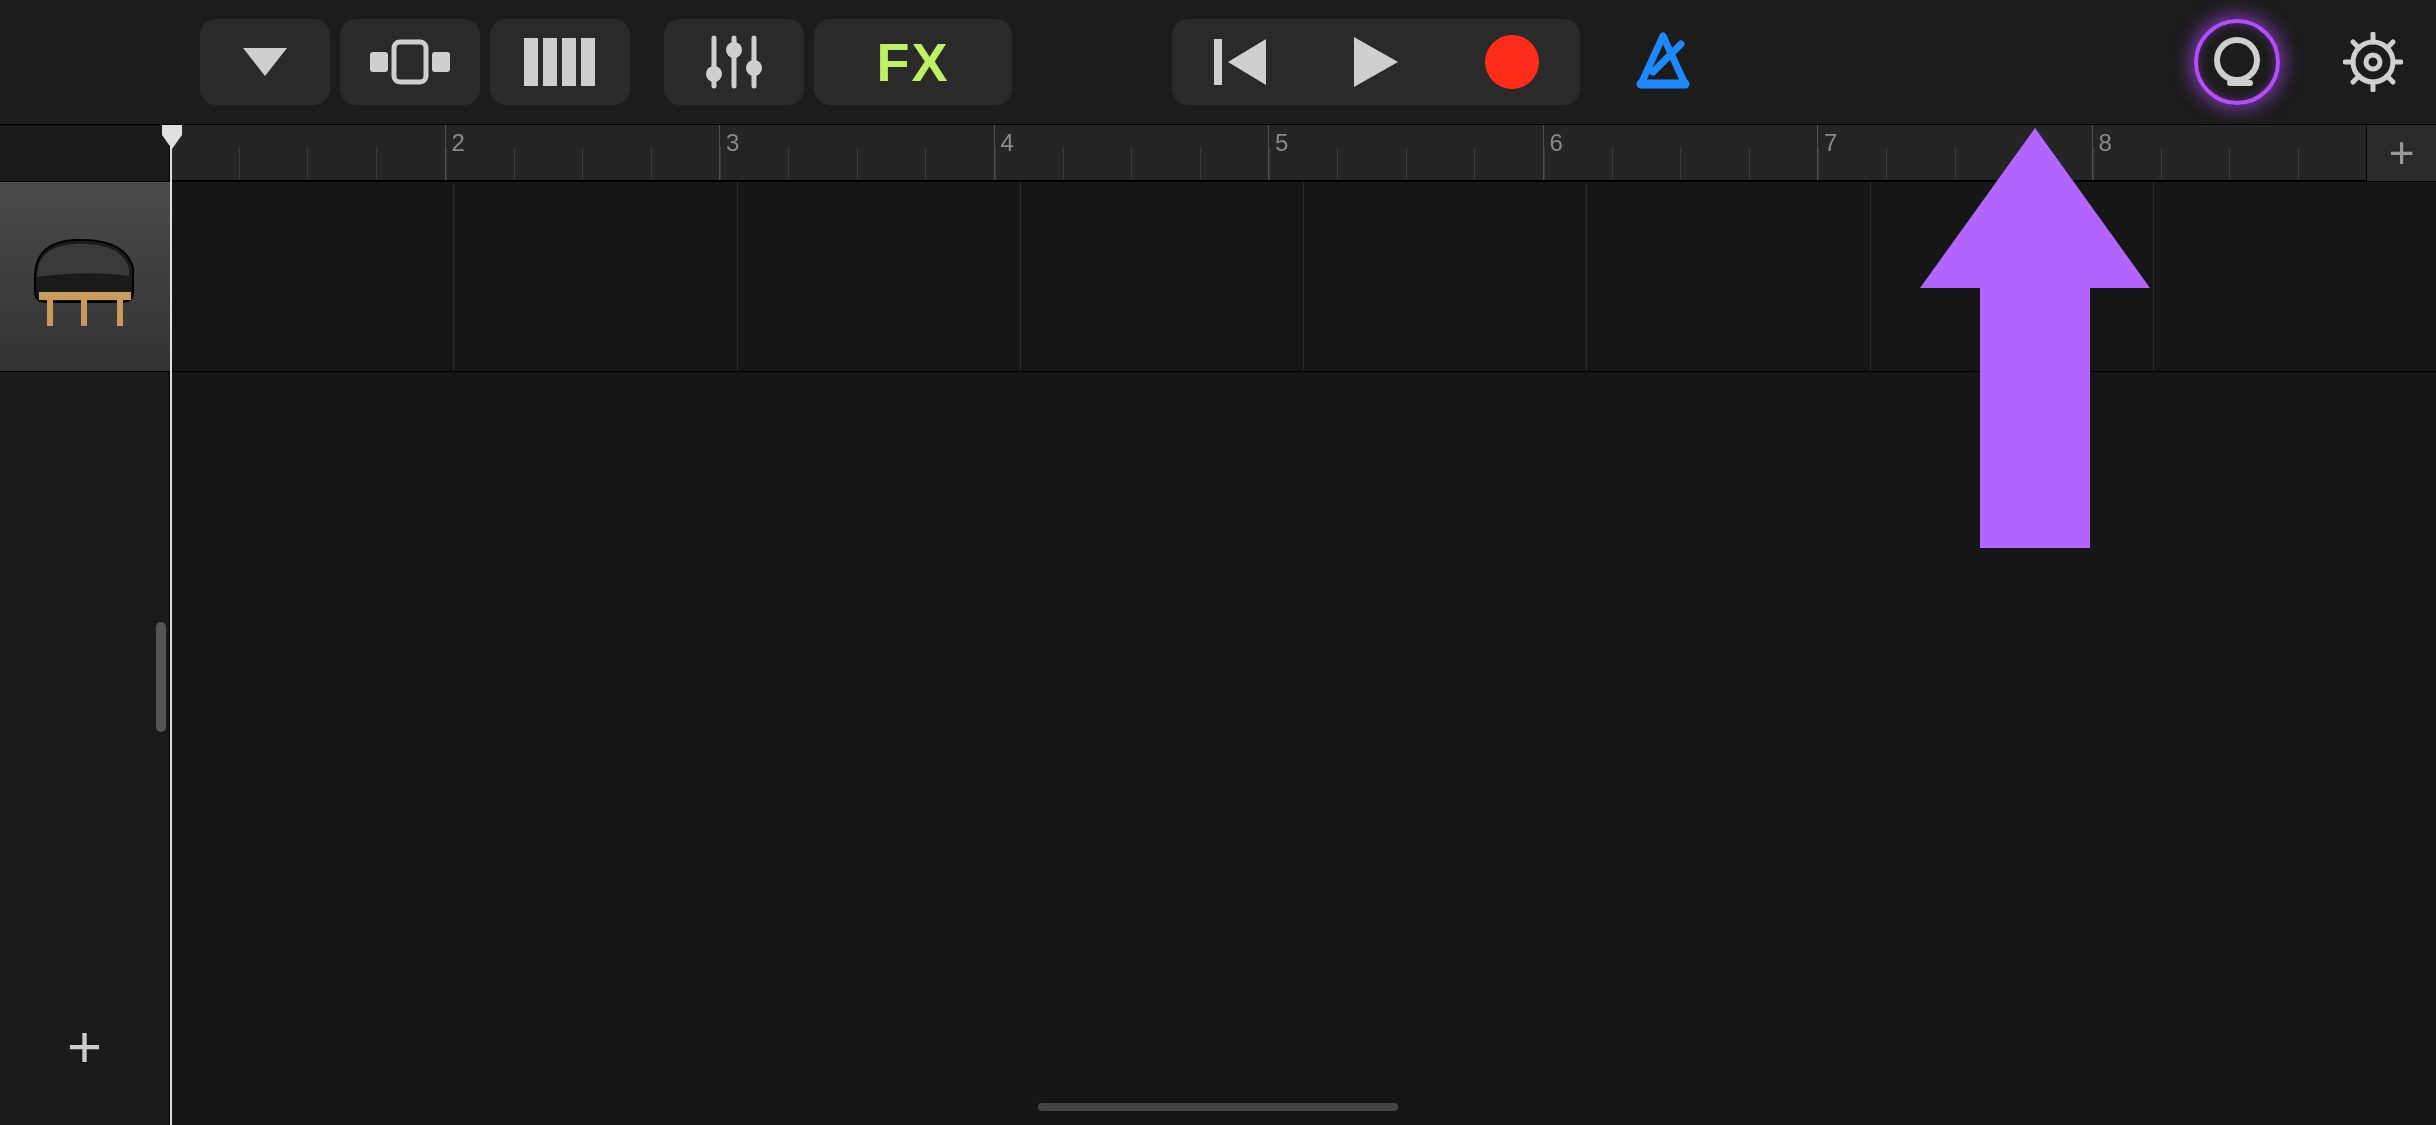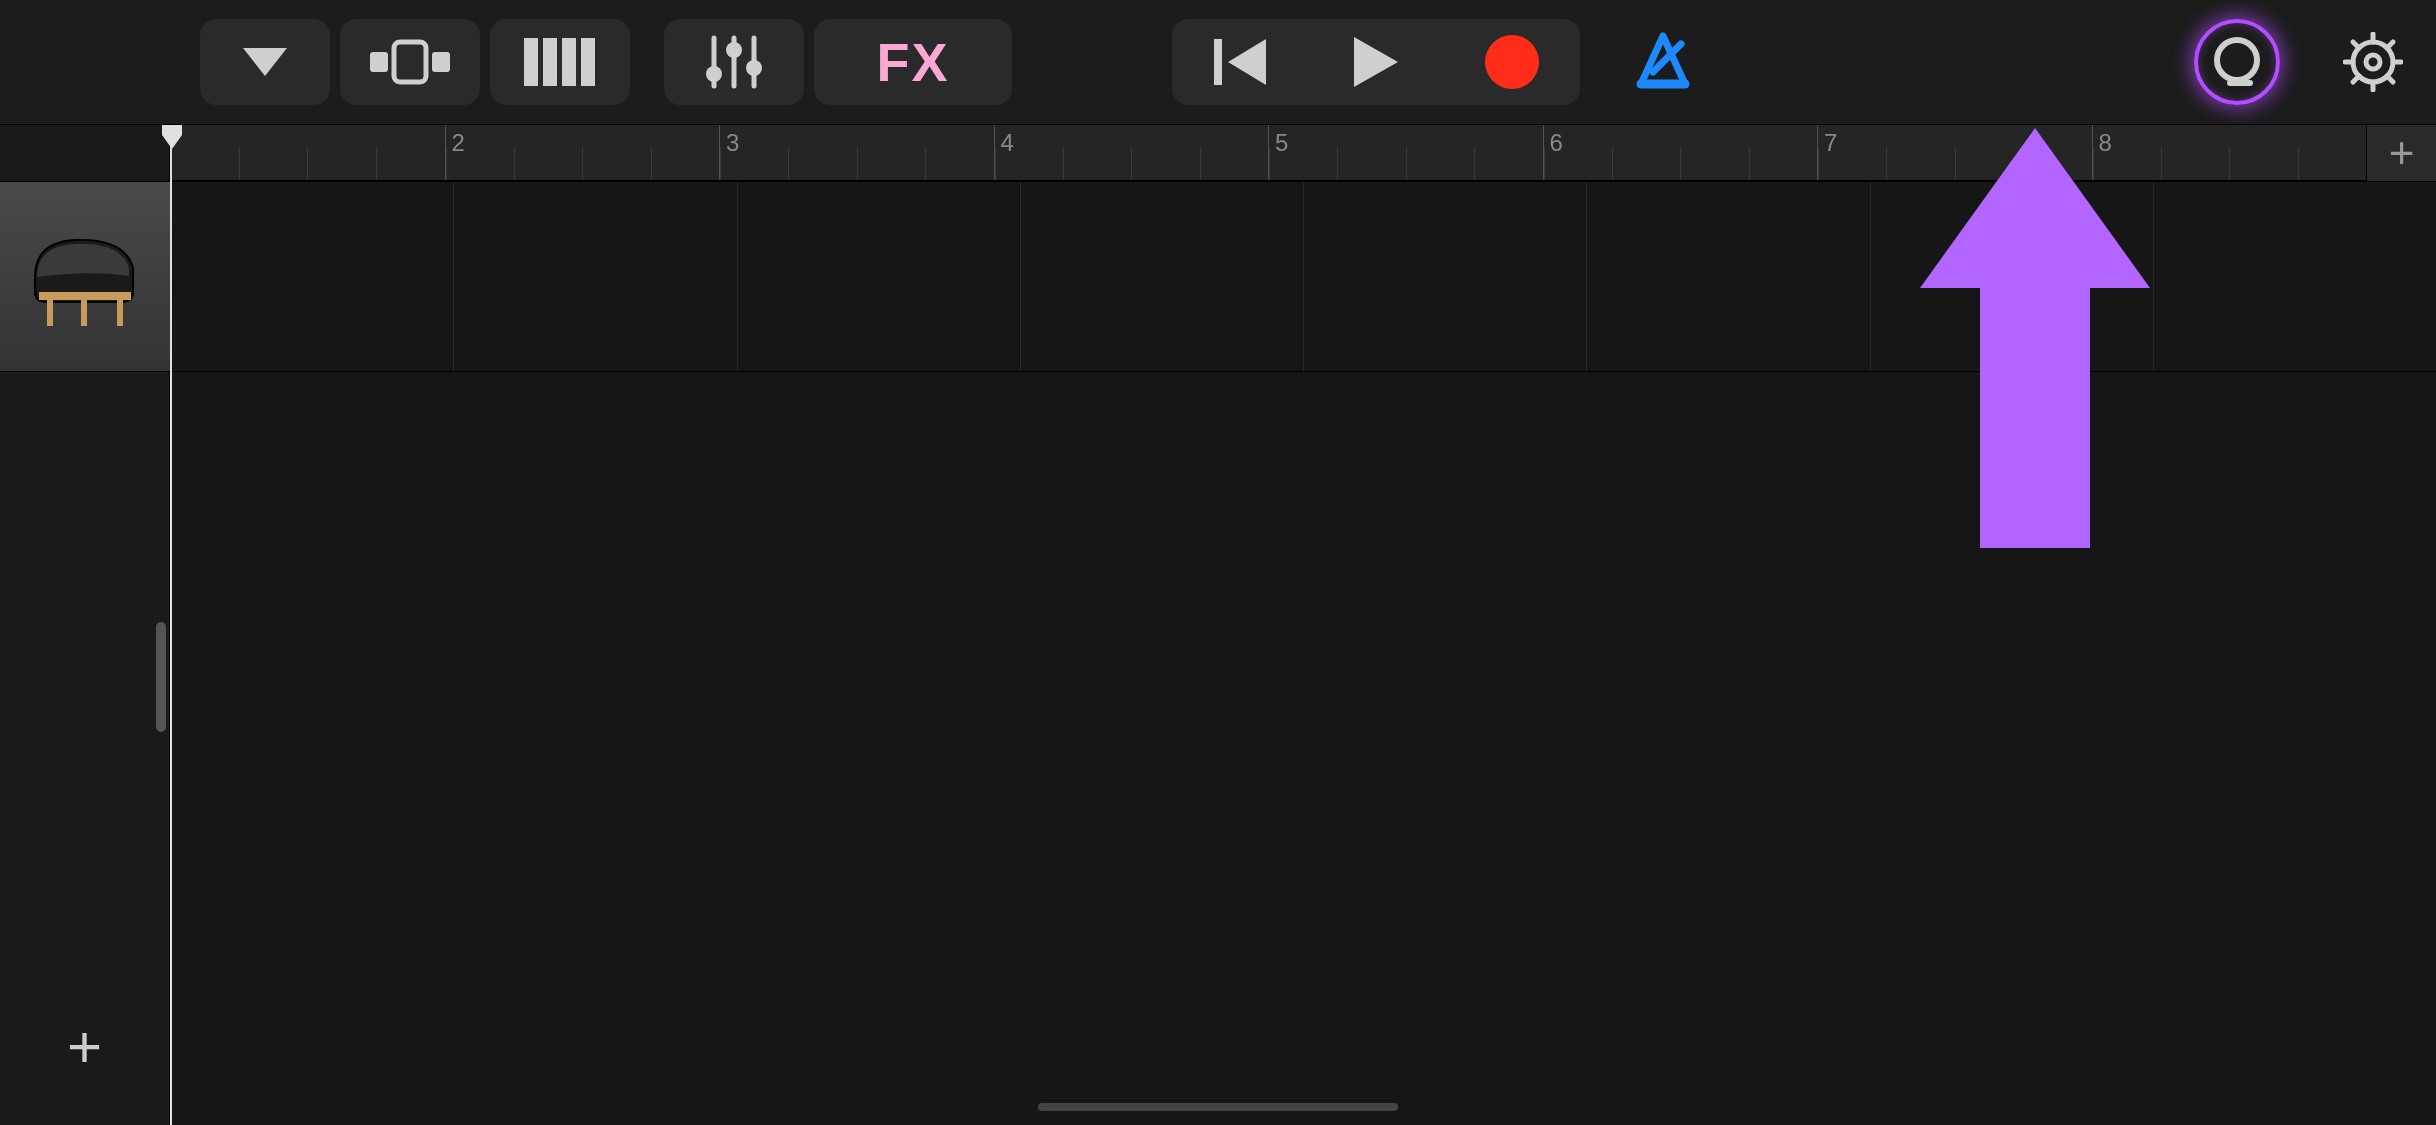--- a/index.html
+++ b/index.html
@@ -75,21 +75,21 @@
     width: 86px;
     height: 86px;
     display:flex;
     align-items:center;
     justify-content:center;
     cursor:pointer;
   }
   .fx-label {
     font-size: 54px;
     font-weight: 600;
-    color: #f9a8d4;
+    color: #bef264;
     letter-spacing: 2px;
   }
   .loop-circle {
     width: 86px; height:86px;
     border-radius:50%;
     border:4px solid var(--highlight-purple);
     box-shadow: 0 0 18px 4px rgba(180,77,255,0.6), inset 0 0 10px rgba(180,77,255,0.4);
     display:flex; align-items:center; justify-content:center;
   }
 

